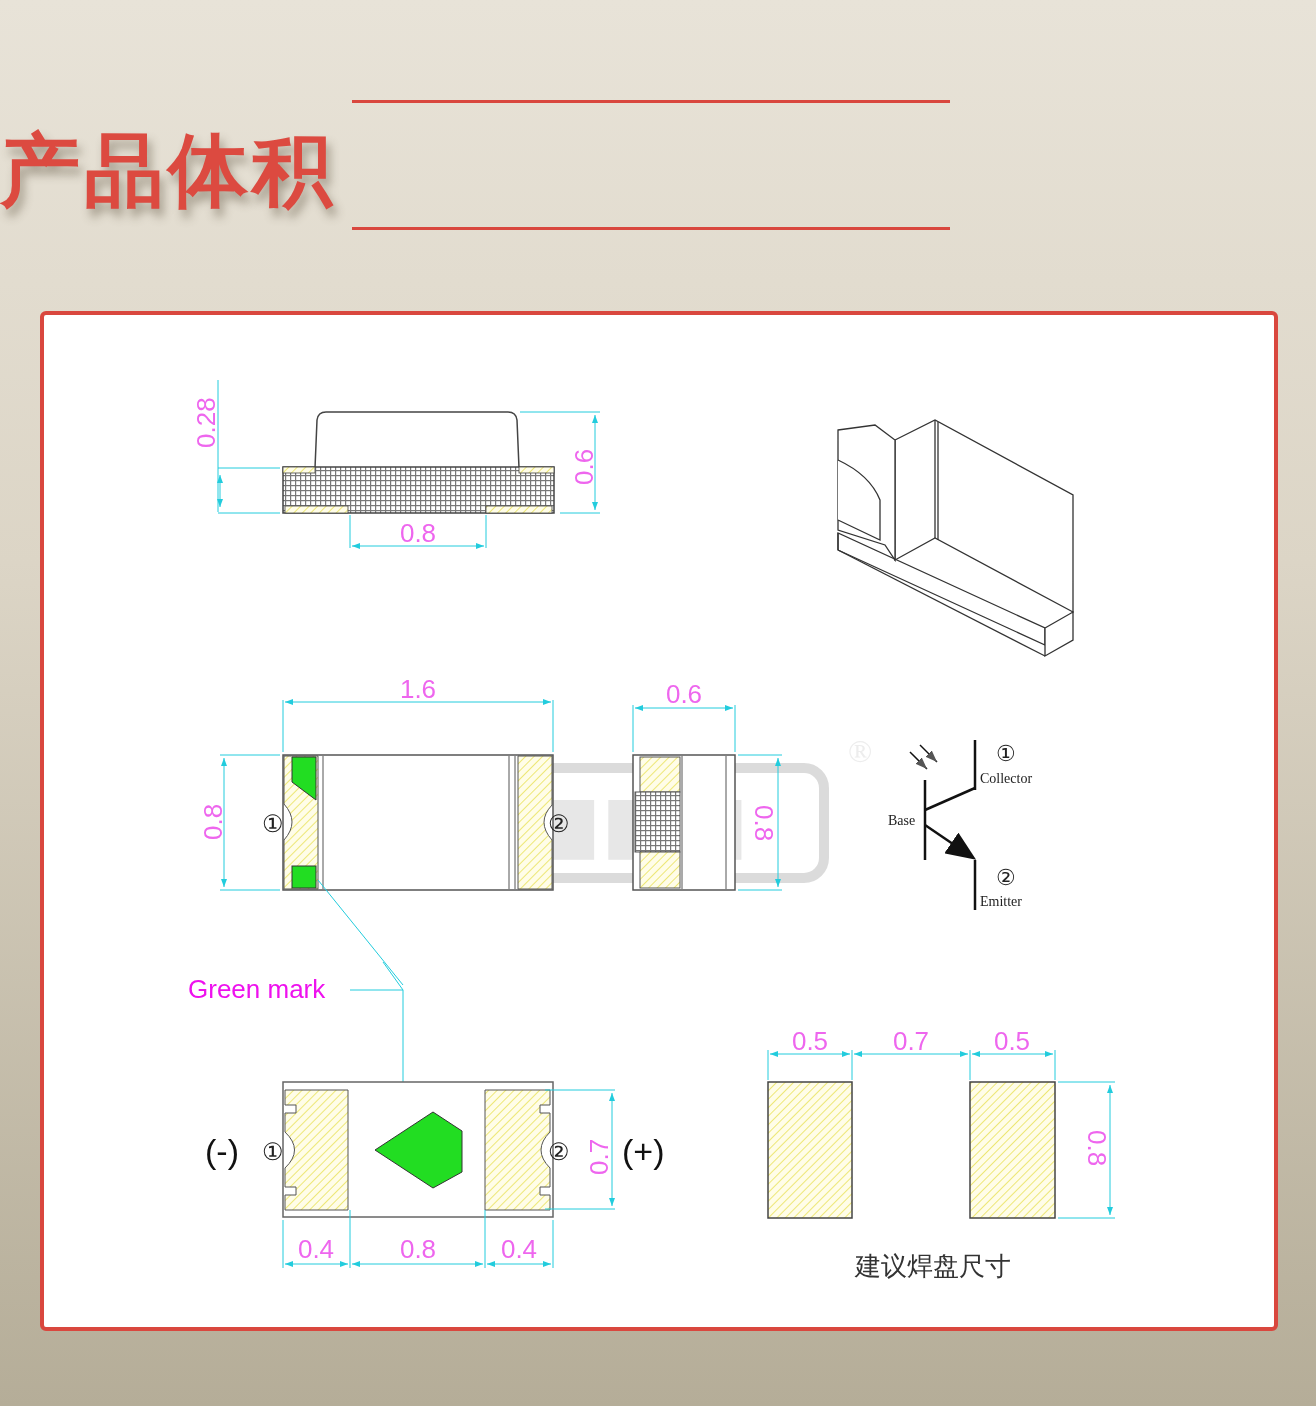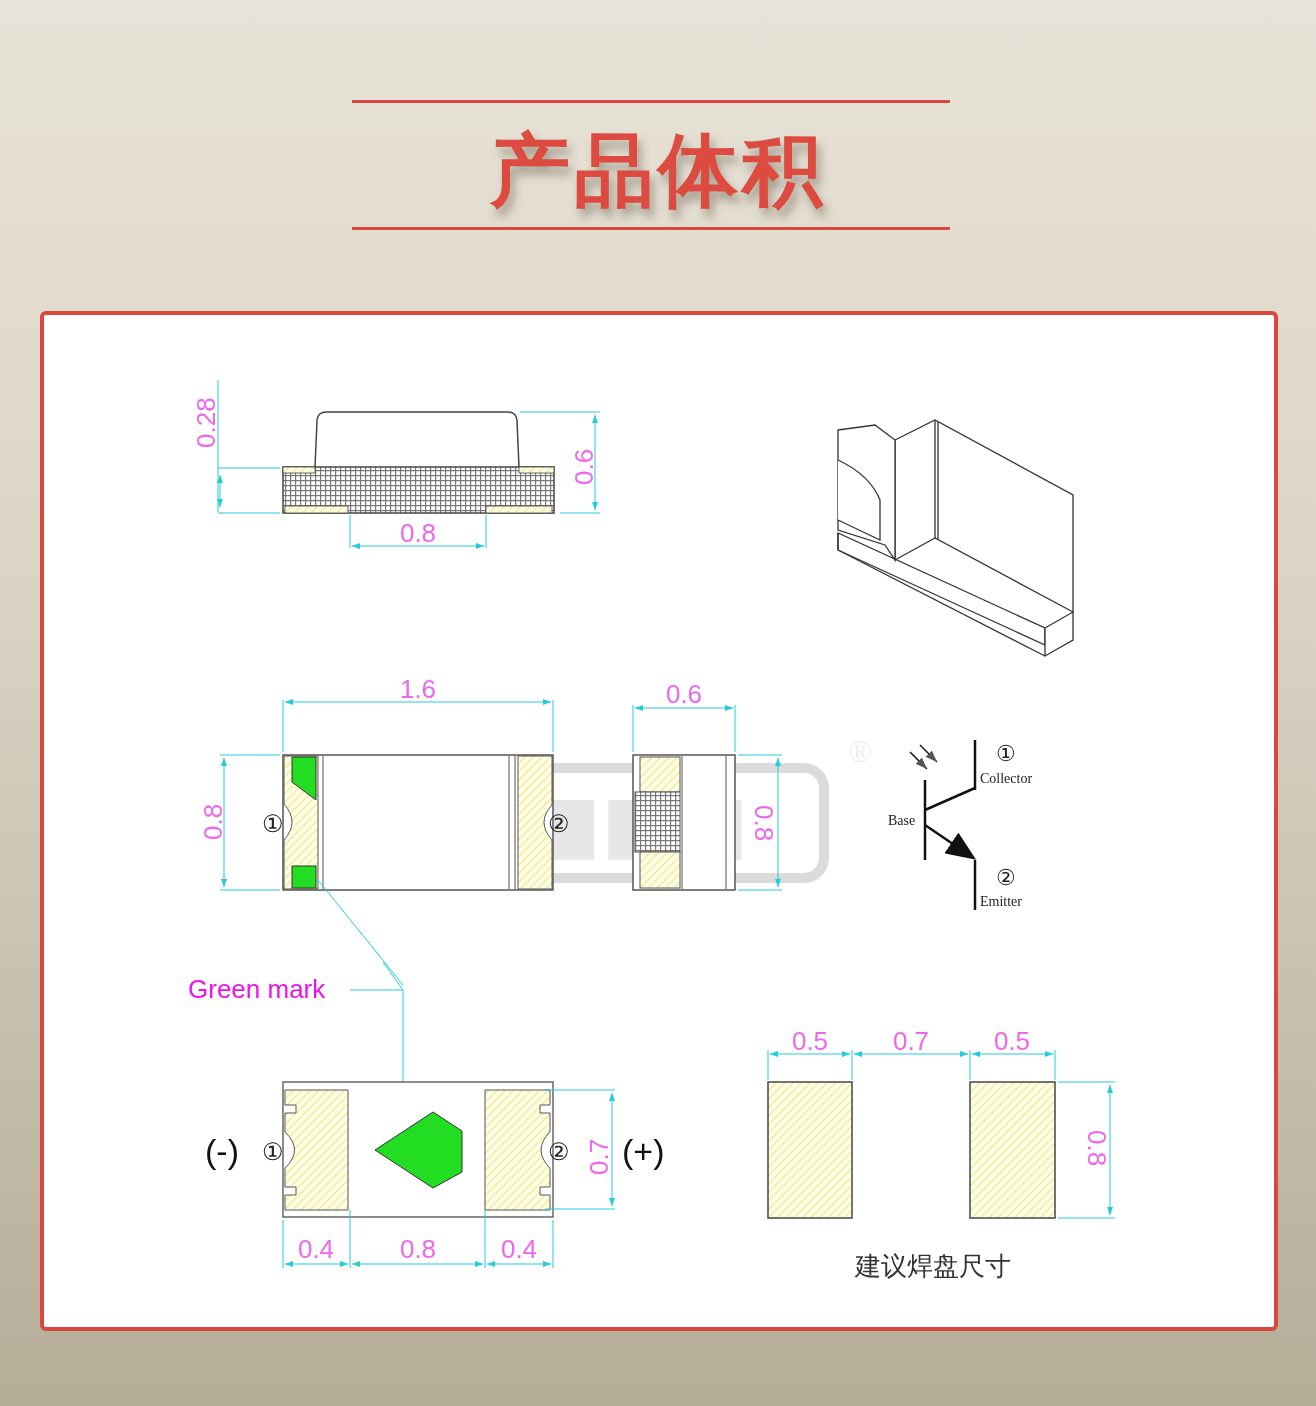--- a/index.html
+++ b/index.html
@@ -1,20 +1,20 @@
 <!DOCTYPE html>
 <html><head>
 <meta charset="utf-8">
 <style>
   html,body{margin:0;padding:0;}
   body{width:1316px;height:1406px;position:relative;overflow:hidden;
     background:linear-gradient(180deg,#e8e3d8 0%,#dcd5c6 40%,#b5ad98 100%);
     font-family:"Liberation Sans","DejaVu Sans",sans-serif;}
   .hline{position:absolute;left:352px;width:598px;height:3px;background:#d9473e;}
-  .title{position:absolute;left:0;top:118px;width:1316px;text-align:center;
+  .title{position:absolute;left:0;top:118px;width:1316px;text-align:left;
     font-size:80px;font-weight:bold;color:#dc4a40;letter-spacing:4px;
     text-shadow:4px 8px 10px rgba(90,80,60,0.45);font-family:"DejaVu Sans",sans-serif;}
   .panel{position:absolute;left:40px;top:311px;width:1230px;height:1012px;
     background:#fff;border:4px solid #d9473e;border-radius:6px;}
   svg{position:absolute;left:0;top:0;}
   .dim{font-family:"Liberation Sans",sans-serif;fill:#ee66ee;font-size:26px;}
   .serif{font-family:"Liberation Serif",serif;fill:#222;}
   .cn{font-family:"DejaVu Serif",serif;fill:#333;font-size:26px;}
 </style>
 </head>

